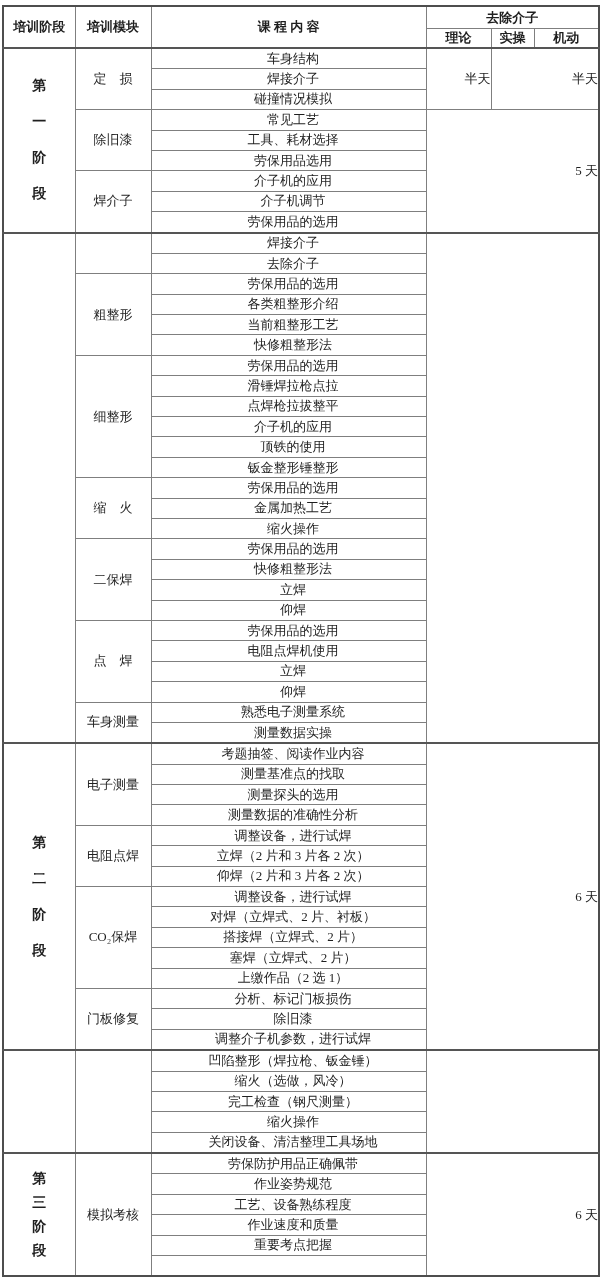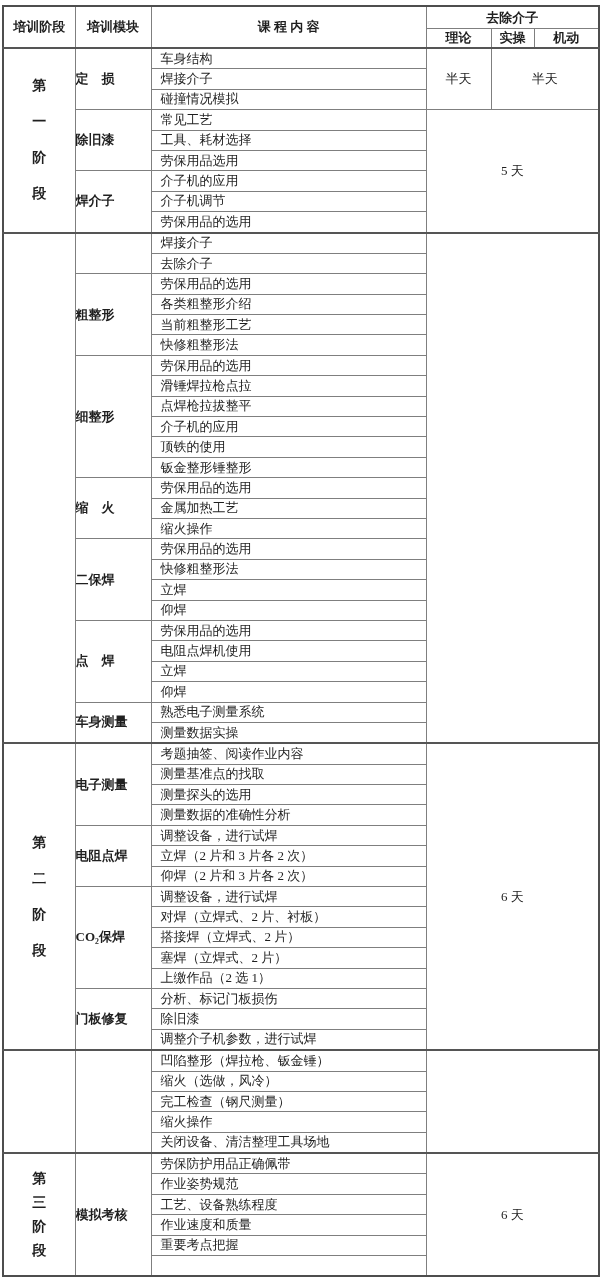--- a/index.html
+++ b/index.html
@@ -39,32 +39,33 @@
   }
   tr.body-row td { height: 19.4px; }
   td.phase-cell {
     text-align: center;
     vertical-align: middle;
     font-weight: bold;
     font-size: 14px;
   }
   .phase-char { display: block; }
   td.module-cell {
-    vertical-align: middle;
-    font-weight: bold;
+    text-align: center;
+    vertical-align: middle;
+    font-weight: normal;
     font-size: 13px;
   }
   td.content-cell {
-    text-align: left;
+    text-align: center;
     padding-left: 9px;
     vertical-align: middle;
     white-space: nowrap;
   }
   td.time-cell {
-    text-align: center;
+    text-align: right;
     vertical-align: middle;
   }
   tr.group-start td { border-top: 2px solid #555555; }
 </style>
 </head>
 <body>
 
 <table class="sched">
   <colgroup>
     <col style="width:72px">

